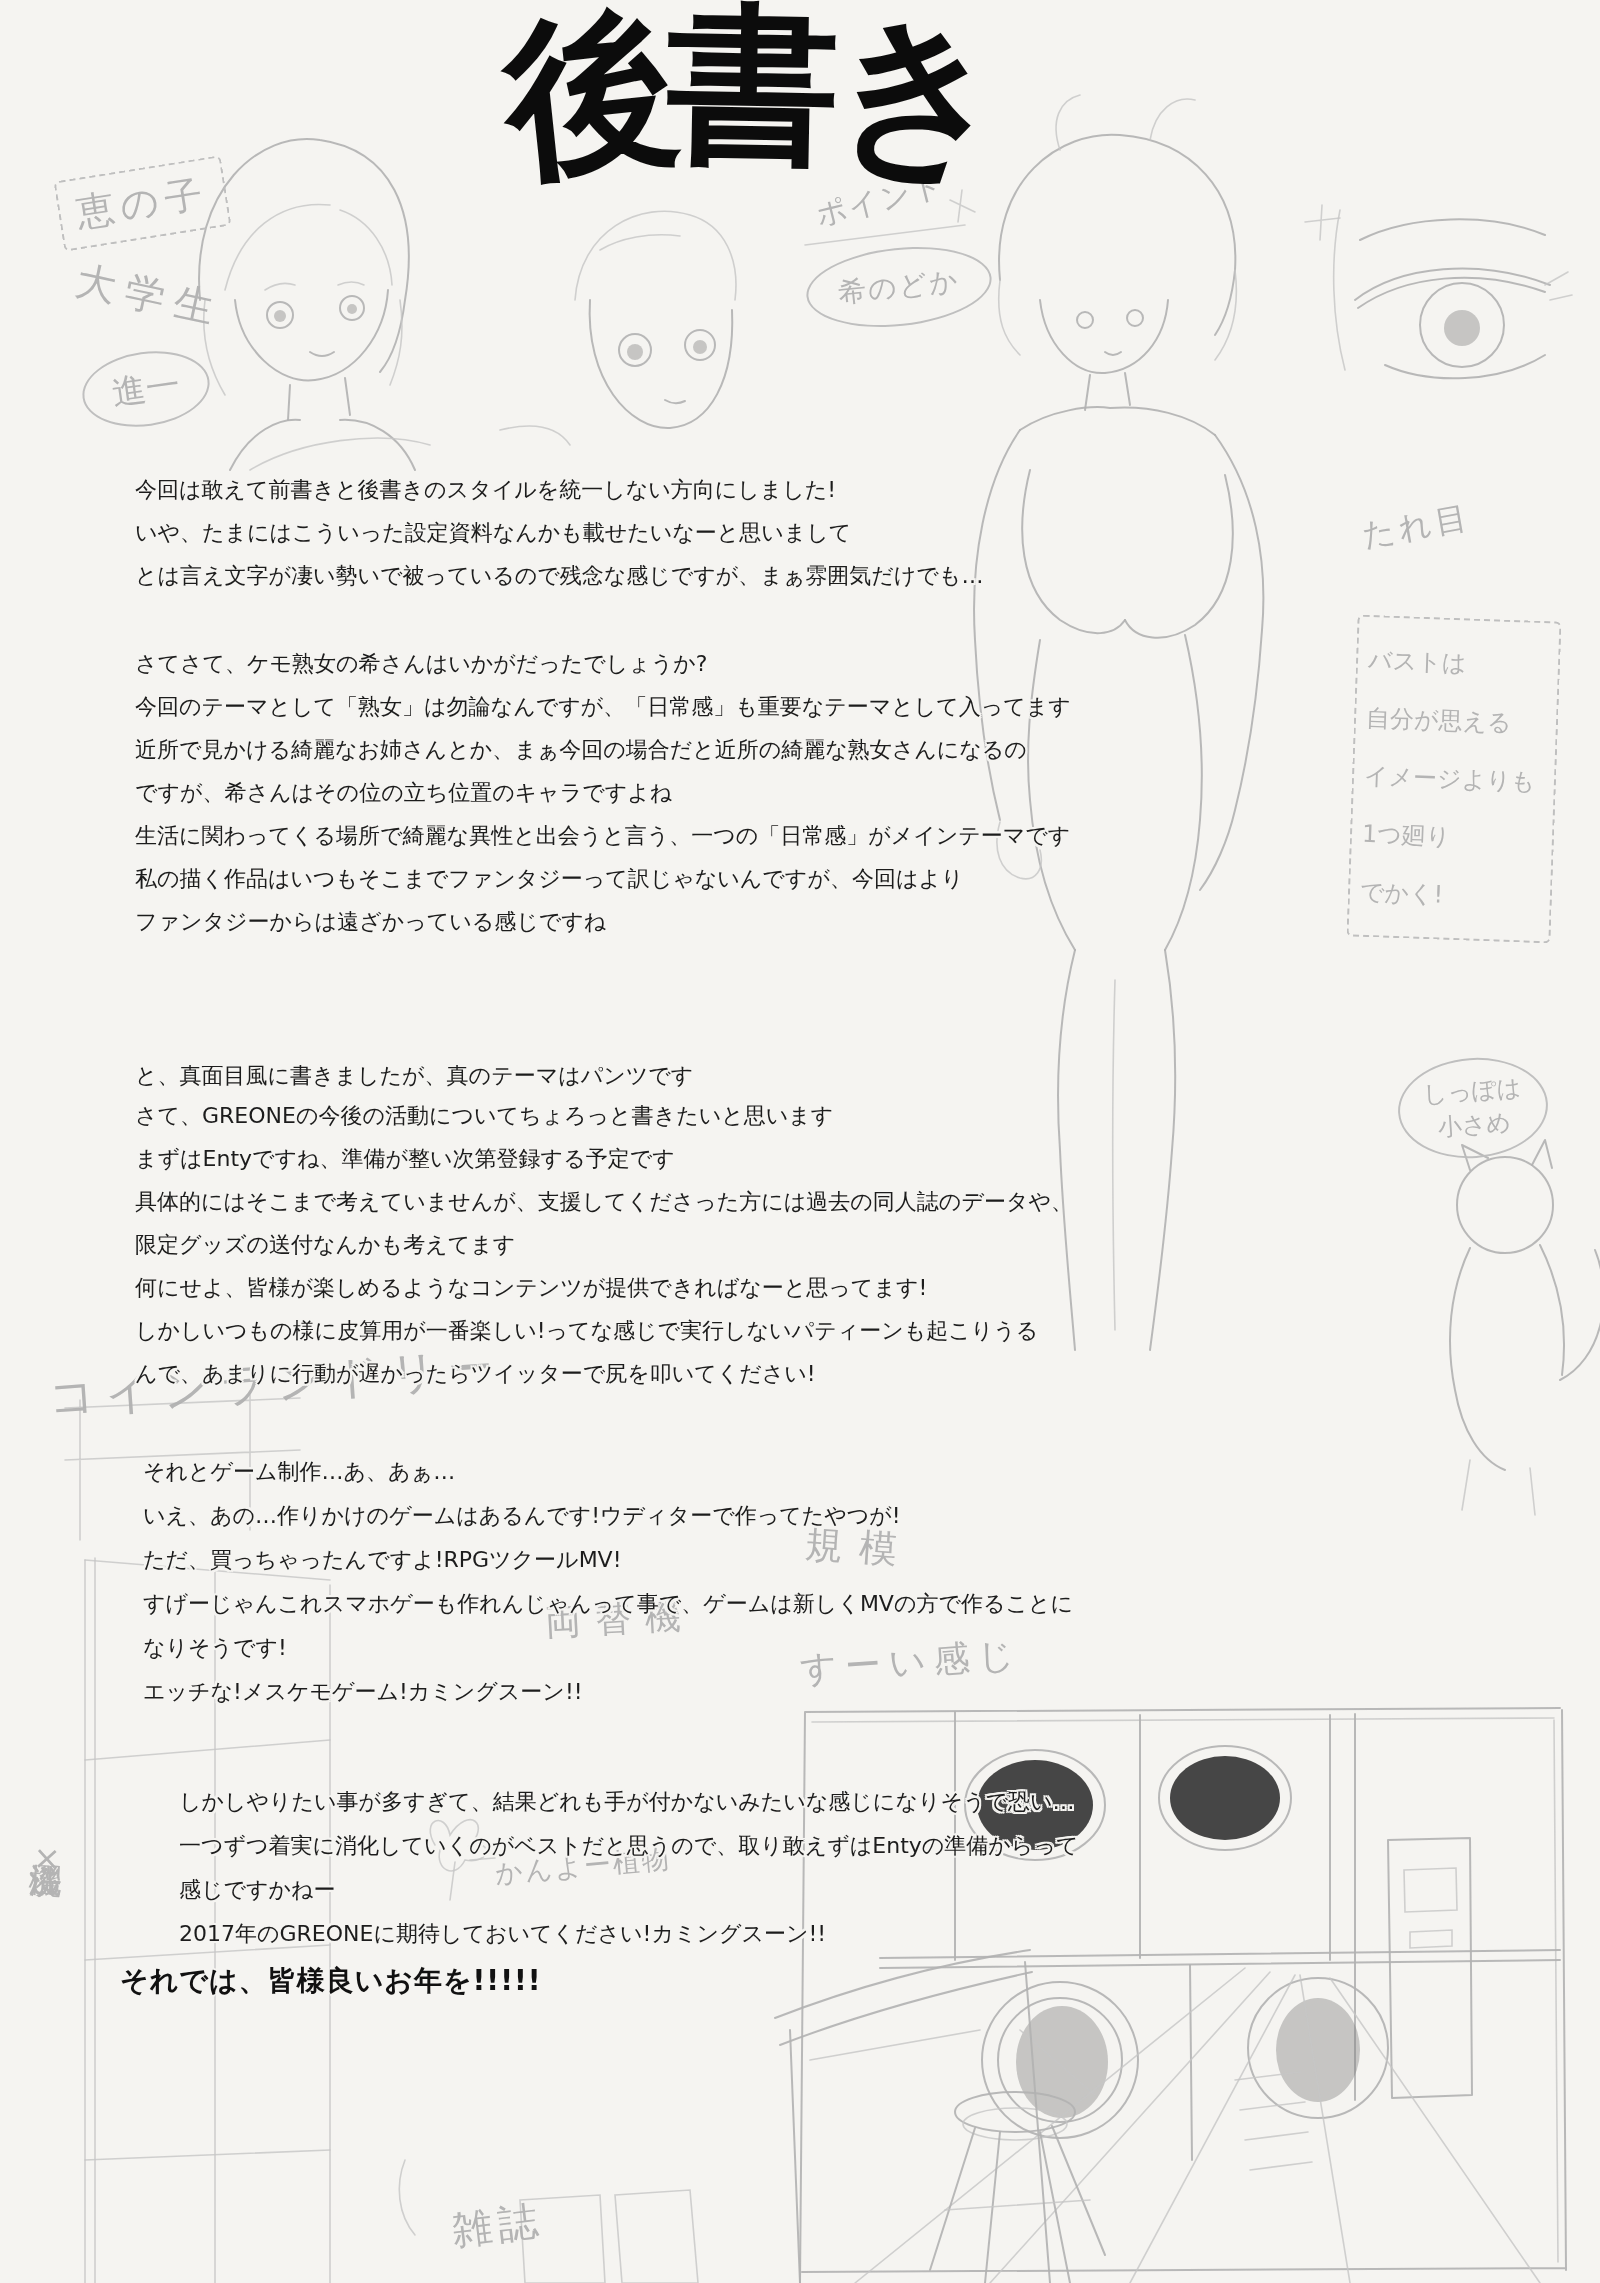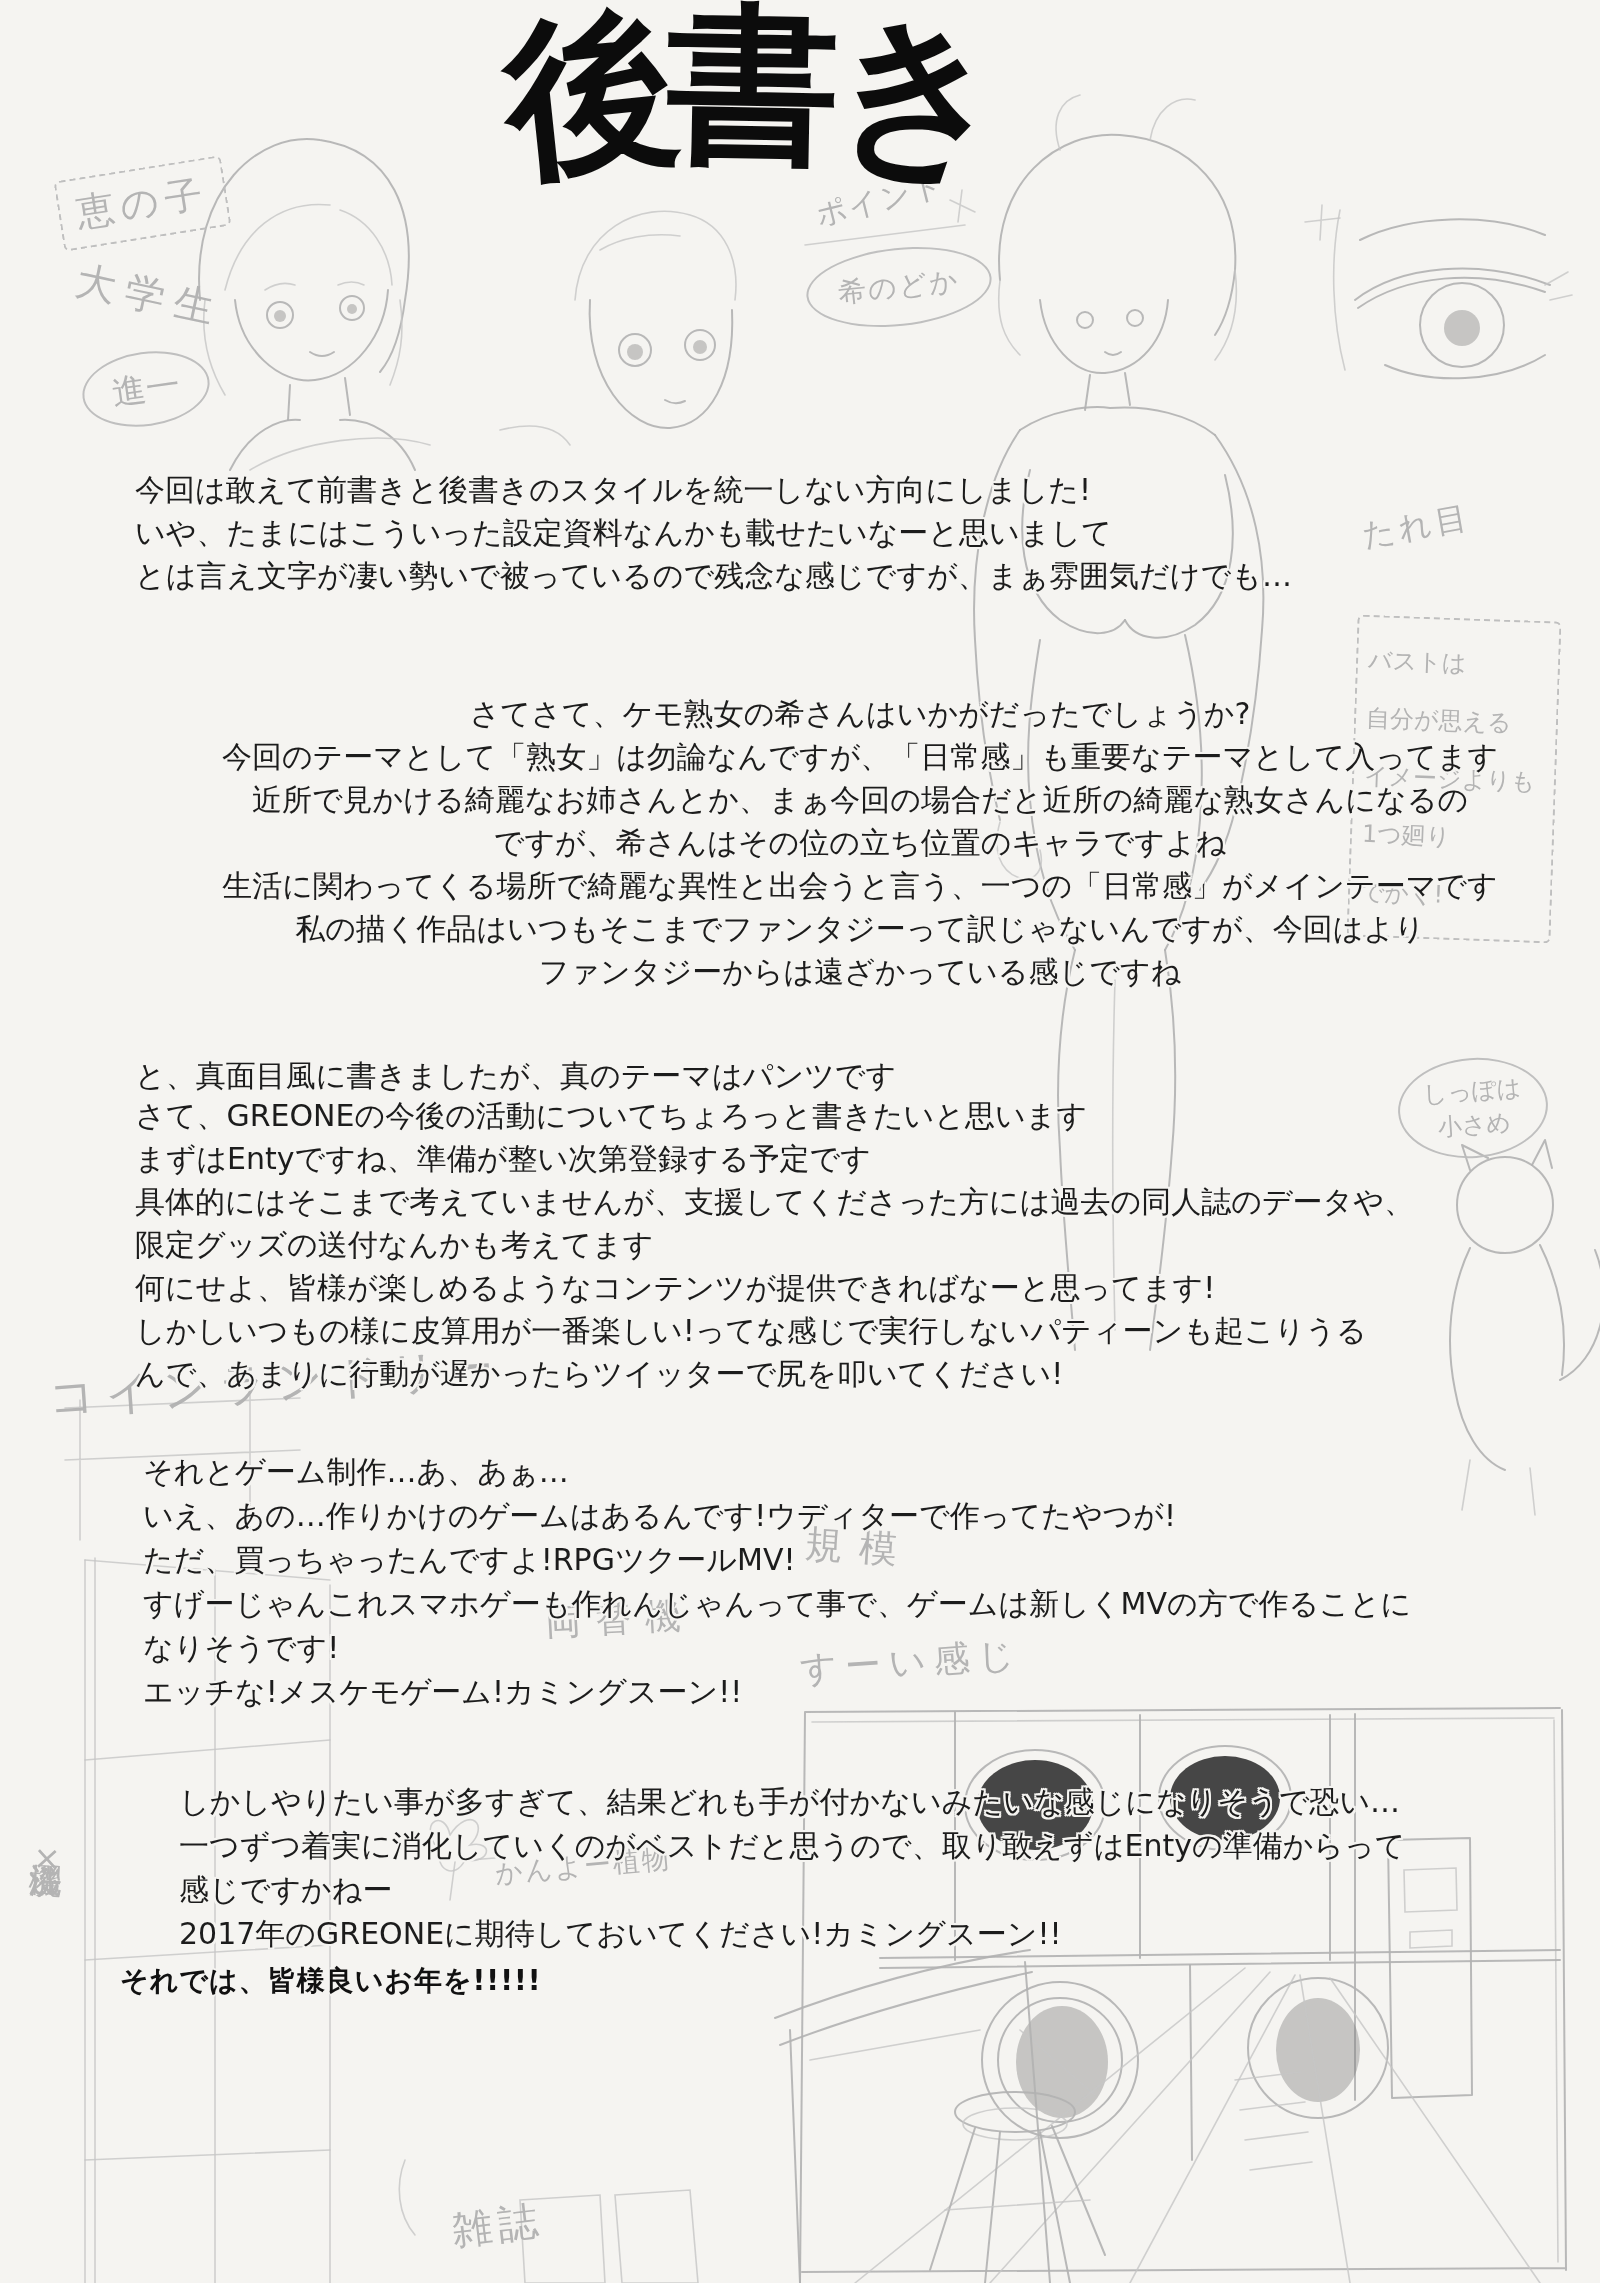--- a/index.html
+++ b/index.html
@@ -24,21 +24,21 @@
     font-size:172px;font-weight:900;color:#0c0c0c;letter-spacing:-10px;
     transform:rotate(-1deg);white-space:nowrap;
   }
   .title span{display:inline-block;}
   .title span:nth-child(1){transform:rotate(-5deg) translateY(6px);}
   .title span:nth-child(2){transform:rotate(2deg);}
   .title span:nth-child(3){transform:rotate(-3deg) translateY(10px);}
 
   .body-text{
     position:absolute;left:135px;z-index:2;width:1450px;
-    color:var(--ink);font-size:30px;line-height:43px;white-space:pre-line;
+    color:var(--ink);font-size:22px;line-height:43px;white-space:pre-line;
     text-shadow:-2px 0 0 var(--paper),2px 0 0 var(--paper),0 -2px 0 var(--paper),0 2px 0 var(--paper),
       -2px -2px 0 var(--paper),2px 2px 0 var(--paper),-2px 2px 0 var(--paper),2px -2px 0 var(--paper);
   }
   .lh44{line-height:44px;}
   .closing{
     position:absolute;left:120px;top:1962px;z-index:2;
     color:#111;font-size:28px;font-weight:700;letter-spacing:1px;white-space:nowrap;
     text-shadow:-2px 0 0 var(--paper),2px 0 0 var(--paper),0 -2px 0 var(--paper),0 2px 0 var(--paper);
   }
 
@@ -178,21 +178,21 @@
       <path class="sk-light" d="M405,2160 C395,2185 398,2215 415,2235"></path>
       <path class="sk-light" d="M520,2200 L600,2195 L605,2283 L525,2283 Z M615,2195 L690,2190 L698,2283 L622,2283 Z"></path>
     </g>
   </svg>
 
   <h1 class="title"><span>後</span><span>書</span><span>き</span></h1>
 
   <div class="body-text" style="top:468px;">今回は敢えて前書きと後書きのスタイルを統一しない方向にしました!
 いや、たまにはこういった設定資料なんかも載せたいなーと思いまして
 とは言え文字が凄い勢いで被っているので残念な感じですが、まぁ雰囲気だけでも…</div>
-  <div class="body-text" style="top:692px;text-align:center;">さてさて、ケモ熟女の希さんはいかがだったでしょうか?
+  <div class="body-text" style="top:642px;">さてさて、ケモ熟女の希さんはいかがだったでしょうか?
 今回のテーマとして「熟女」は勿論なんですが、「日常感」も重要なテーマとして入ってます
 近所で見かける綺麗なお姉さんとか、まぁ今回の場合だと近所の綺麗な熟女さんになるの
 ですが、希さんはその位の立ち位置のキャラですよね
 生活に関わってくる場所で綺麗な異性と出会うと言う、一つの「日常感」がメインテーマです
 私の描く作品はいつもそこまでファンタジーって訳じゃないんですが、今回はより
 ファンタジーからは遠ざかっている感じですね</div>
   <div class="body-text" style="top:1054px;">と、真面目風に書きましたが、真のテーマはパンツです</div>
   <div class="body-text" style="top:1094px;">さて、GREONEの今後の活動についてちょろっと書きたいと思います
 まずはEntyですね、準備が整い次第登録する予定です
 具体的にはそこまで考えていませんが、支援してくださった方には過去の同人誌のデータや、

